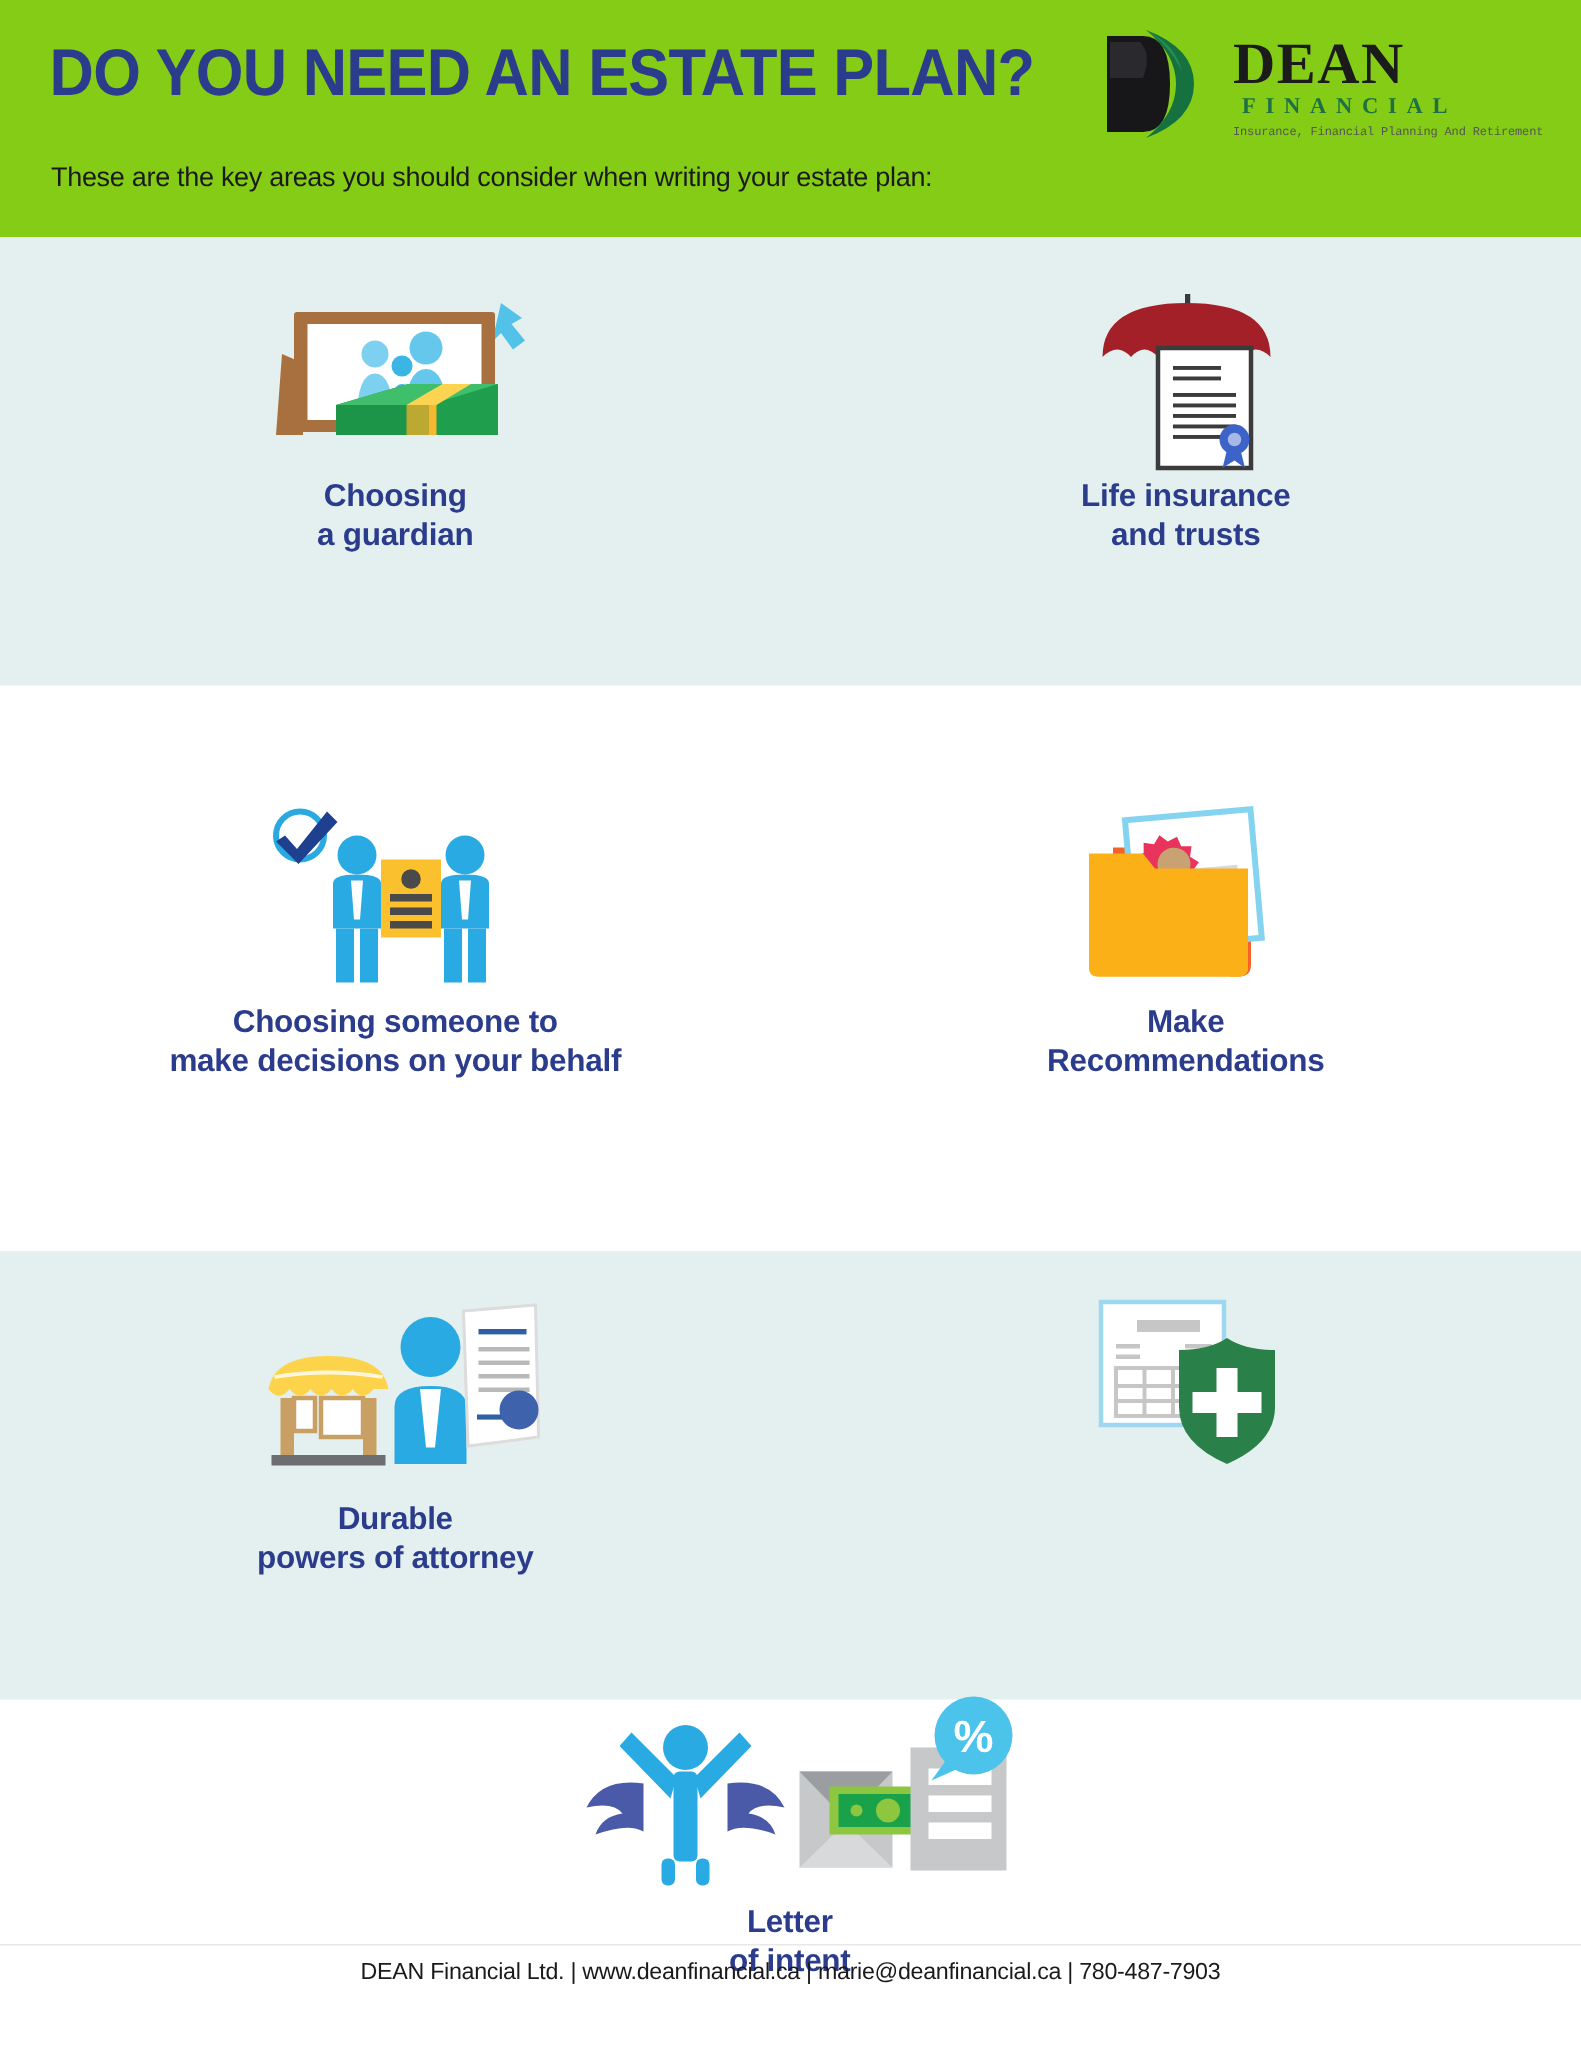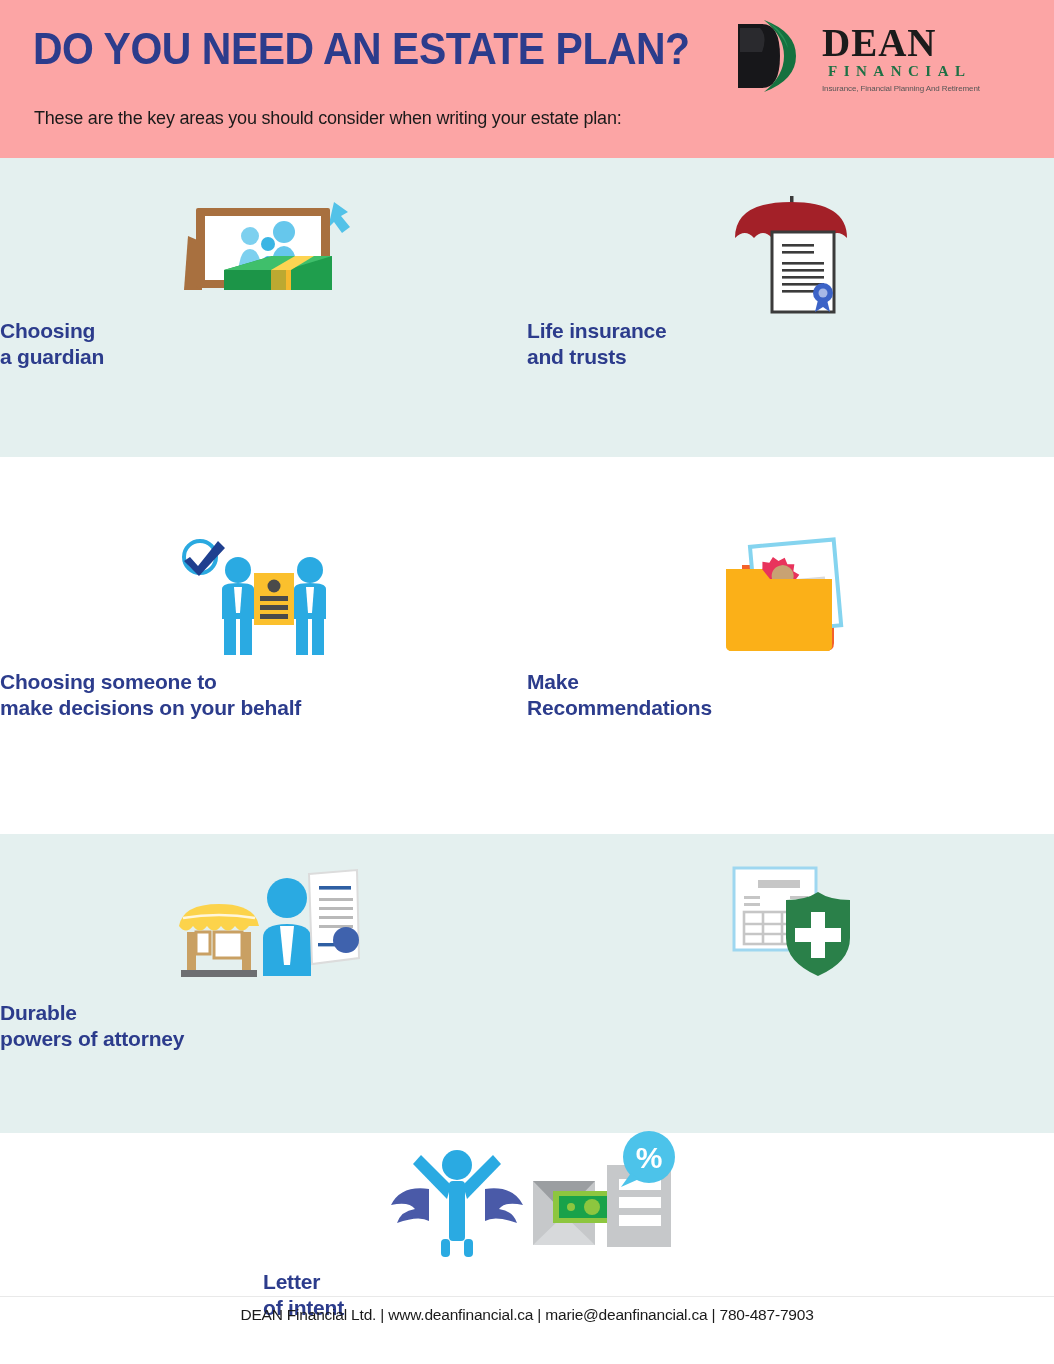--- a/index.html
+++ b/index.html
@@ -14,21 +14,21 @@
     overflow: hidden;
     font-family: "Liberation Sans", sans-serif;
     color: #2b3990;
   }
 
   
   .header {
     position: absolute;
     left: 0; top: 0;
     width: 1054px; height: 184px;
-    background: #fca5a5;
+    background: #84cc16;
   }
   .title {
     position: absolute;
     left: 33px; top: 27px;
     font-size: 44px;
     font-weight: 700;
     letter-spacing: -0.5px;
     color: #2c3c8c;
     font-family: "Liberation Sans Narrow", "Liberation Sans", sans-serif;
     transform: scaleX(0.93);
@@ -73,21 +73,21 @@
   .logo-fin {
     font-family: Liberation Serif, serif;
     font-size: 15px;
     font-weight: 700;
     color: #1e7044;
     letter-spacing: 6.5px;
     margin-top: 1px;
     padding-left: 6px;
   }
   .logo-tag {
-    font-family: Liberation Sans, sans-serif;
+    font-family: Liberation Mono, monospace;
     font-size: 8px;
     font-weight: 400;
     color: #555555;
     margin-top: 4px;
     letter-spacing: -0.1px;
     white-space: nowrap;
   }
 
   
   .band {
@@ -104,21 +104,21 @@
   #row-1 { top: 158px; height: 299px; }
   #row-2 { top: 457px; height: 488px; }
   #row-3 { top: 834px; height: 299px; }
   #row-4 { top: 1133px; height: 180px; }
 
   .cell {
     position: absolute;
     width: 527px;
     top: 0;
     height: 100%;
-    text-align: left;
+    text-align: center;
   }
   .cell.left  { left: 0; }
   .cell.right { left: 527px; }
   .cell.center{ left: 263px; }
 
   .icon-box {
     position: absolute;
     left: 0; right: 0;
     display: flex;
     align-items: flex-end;

